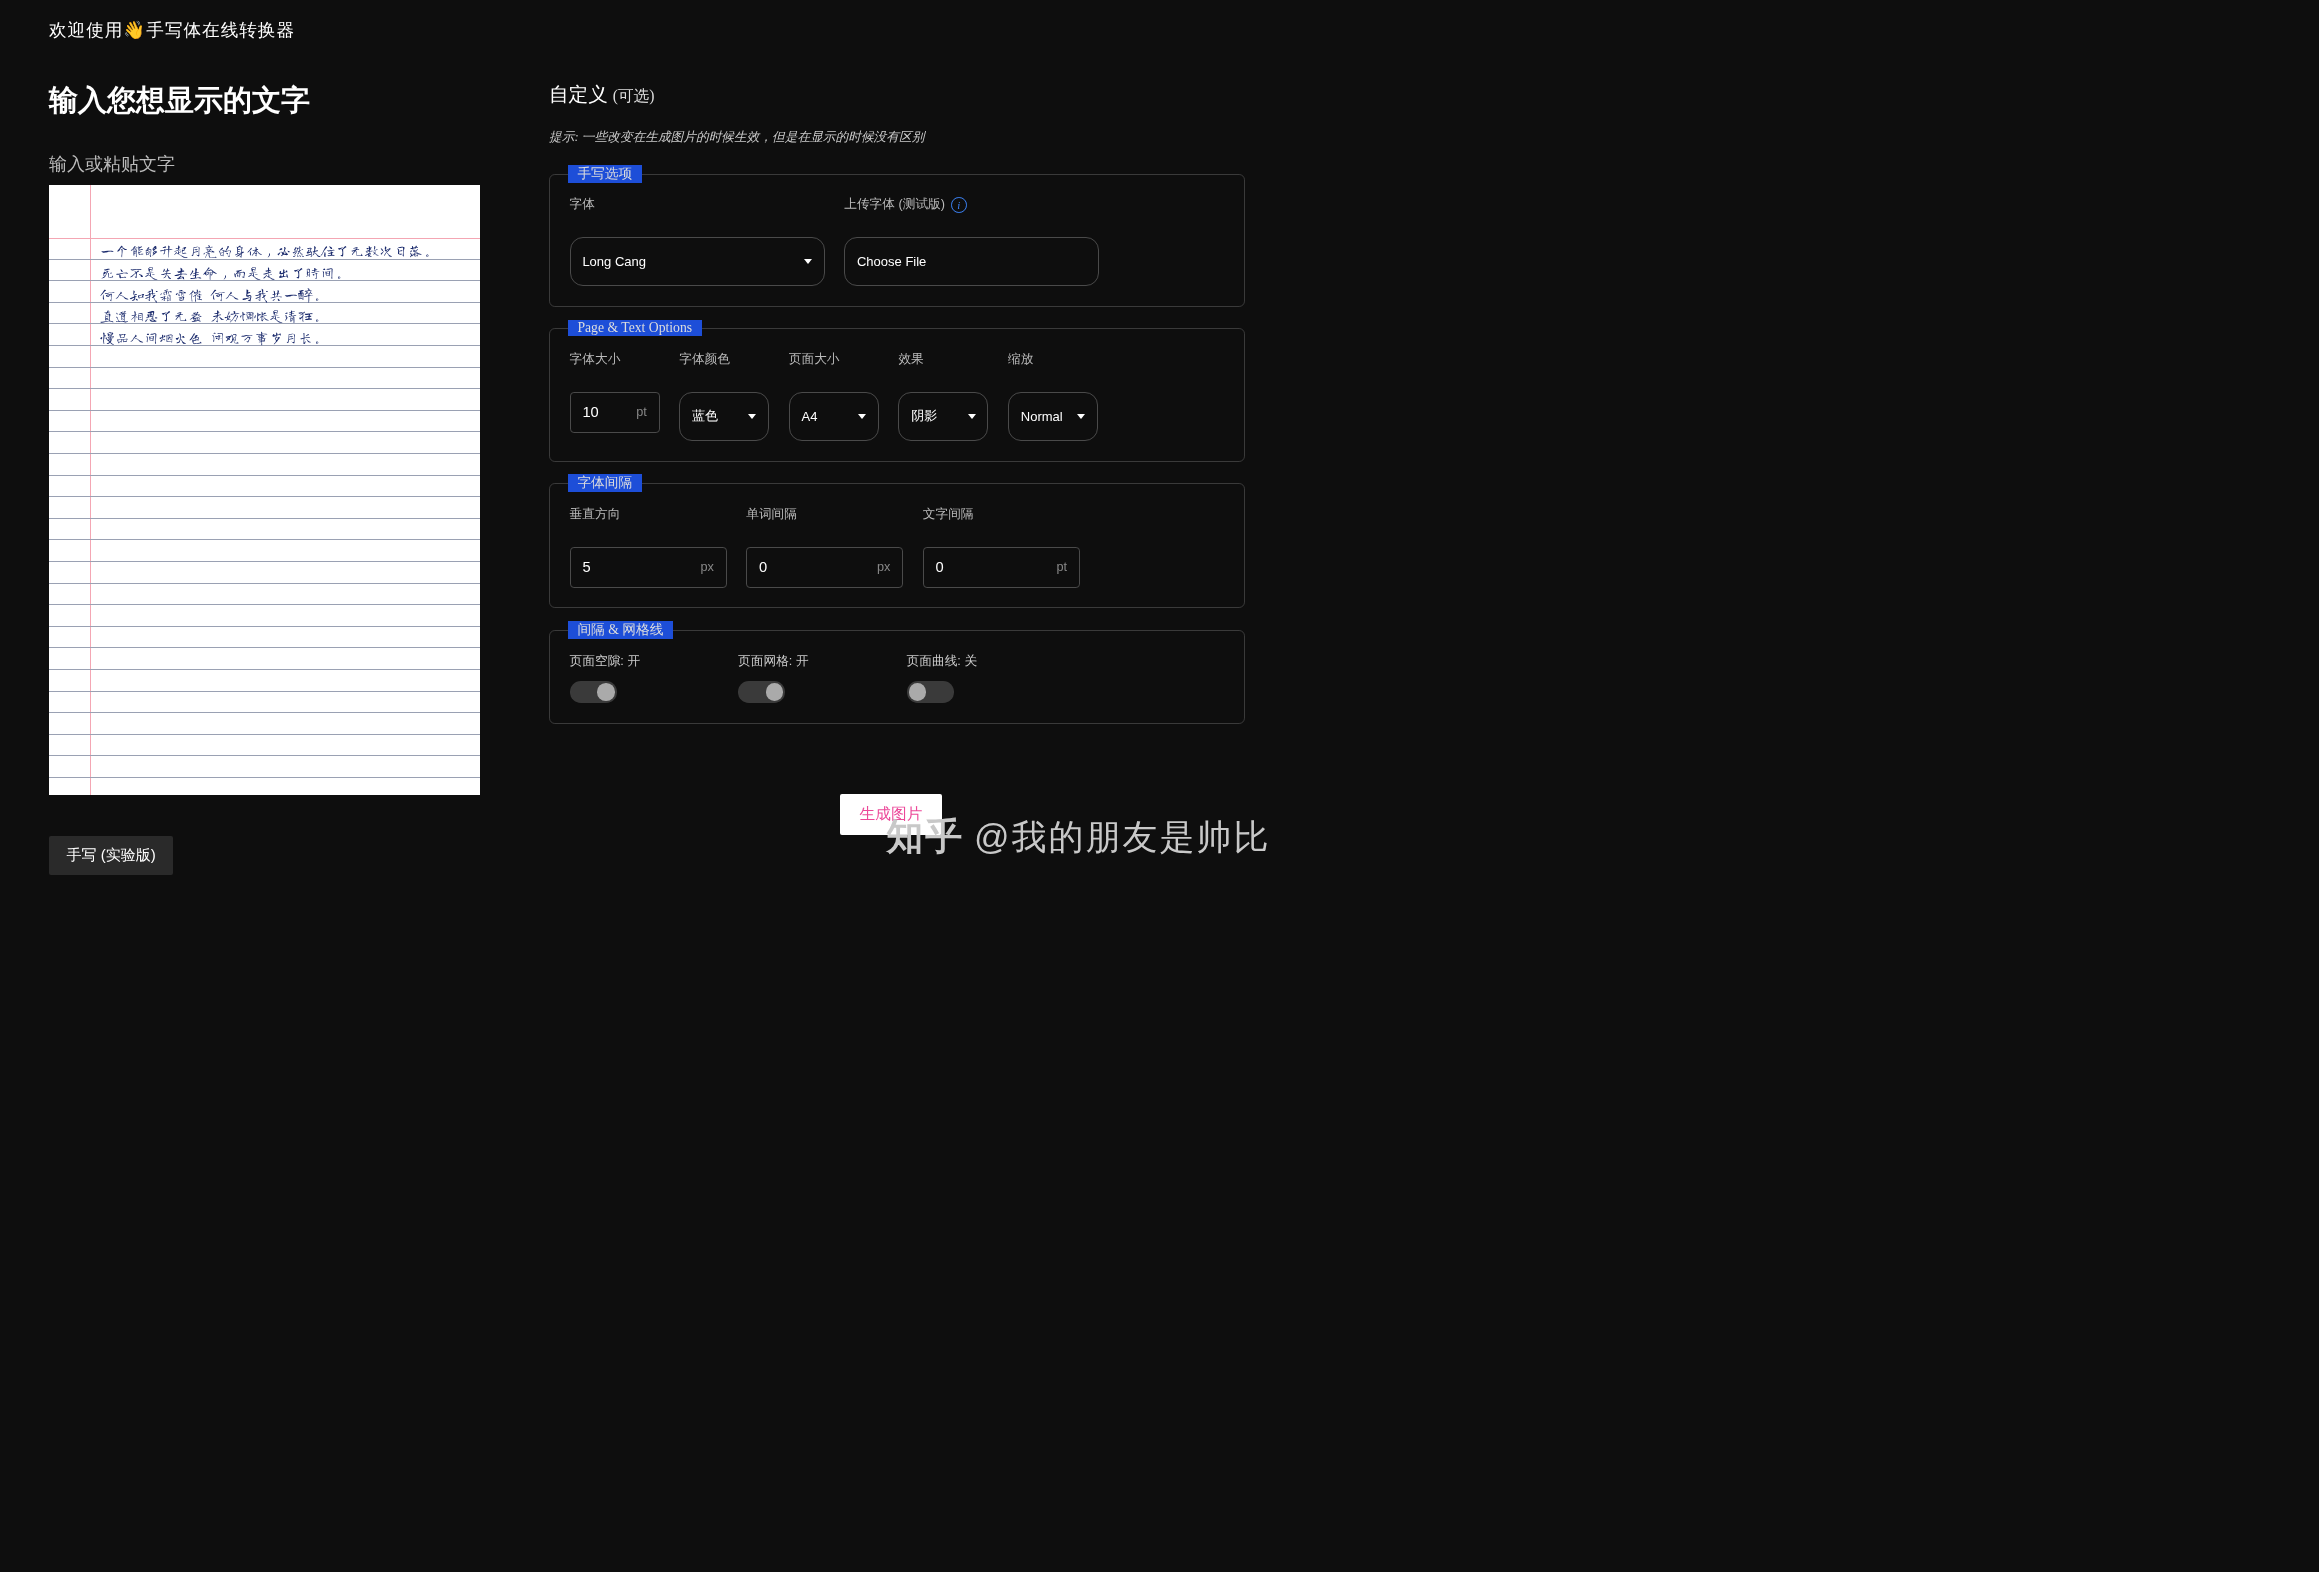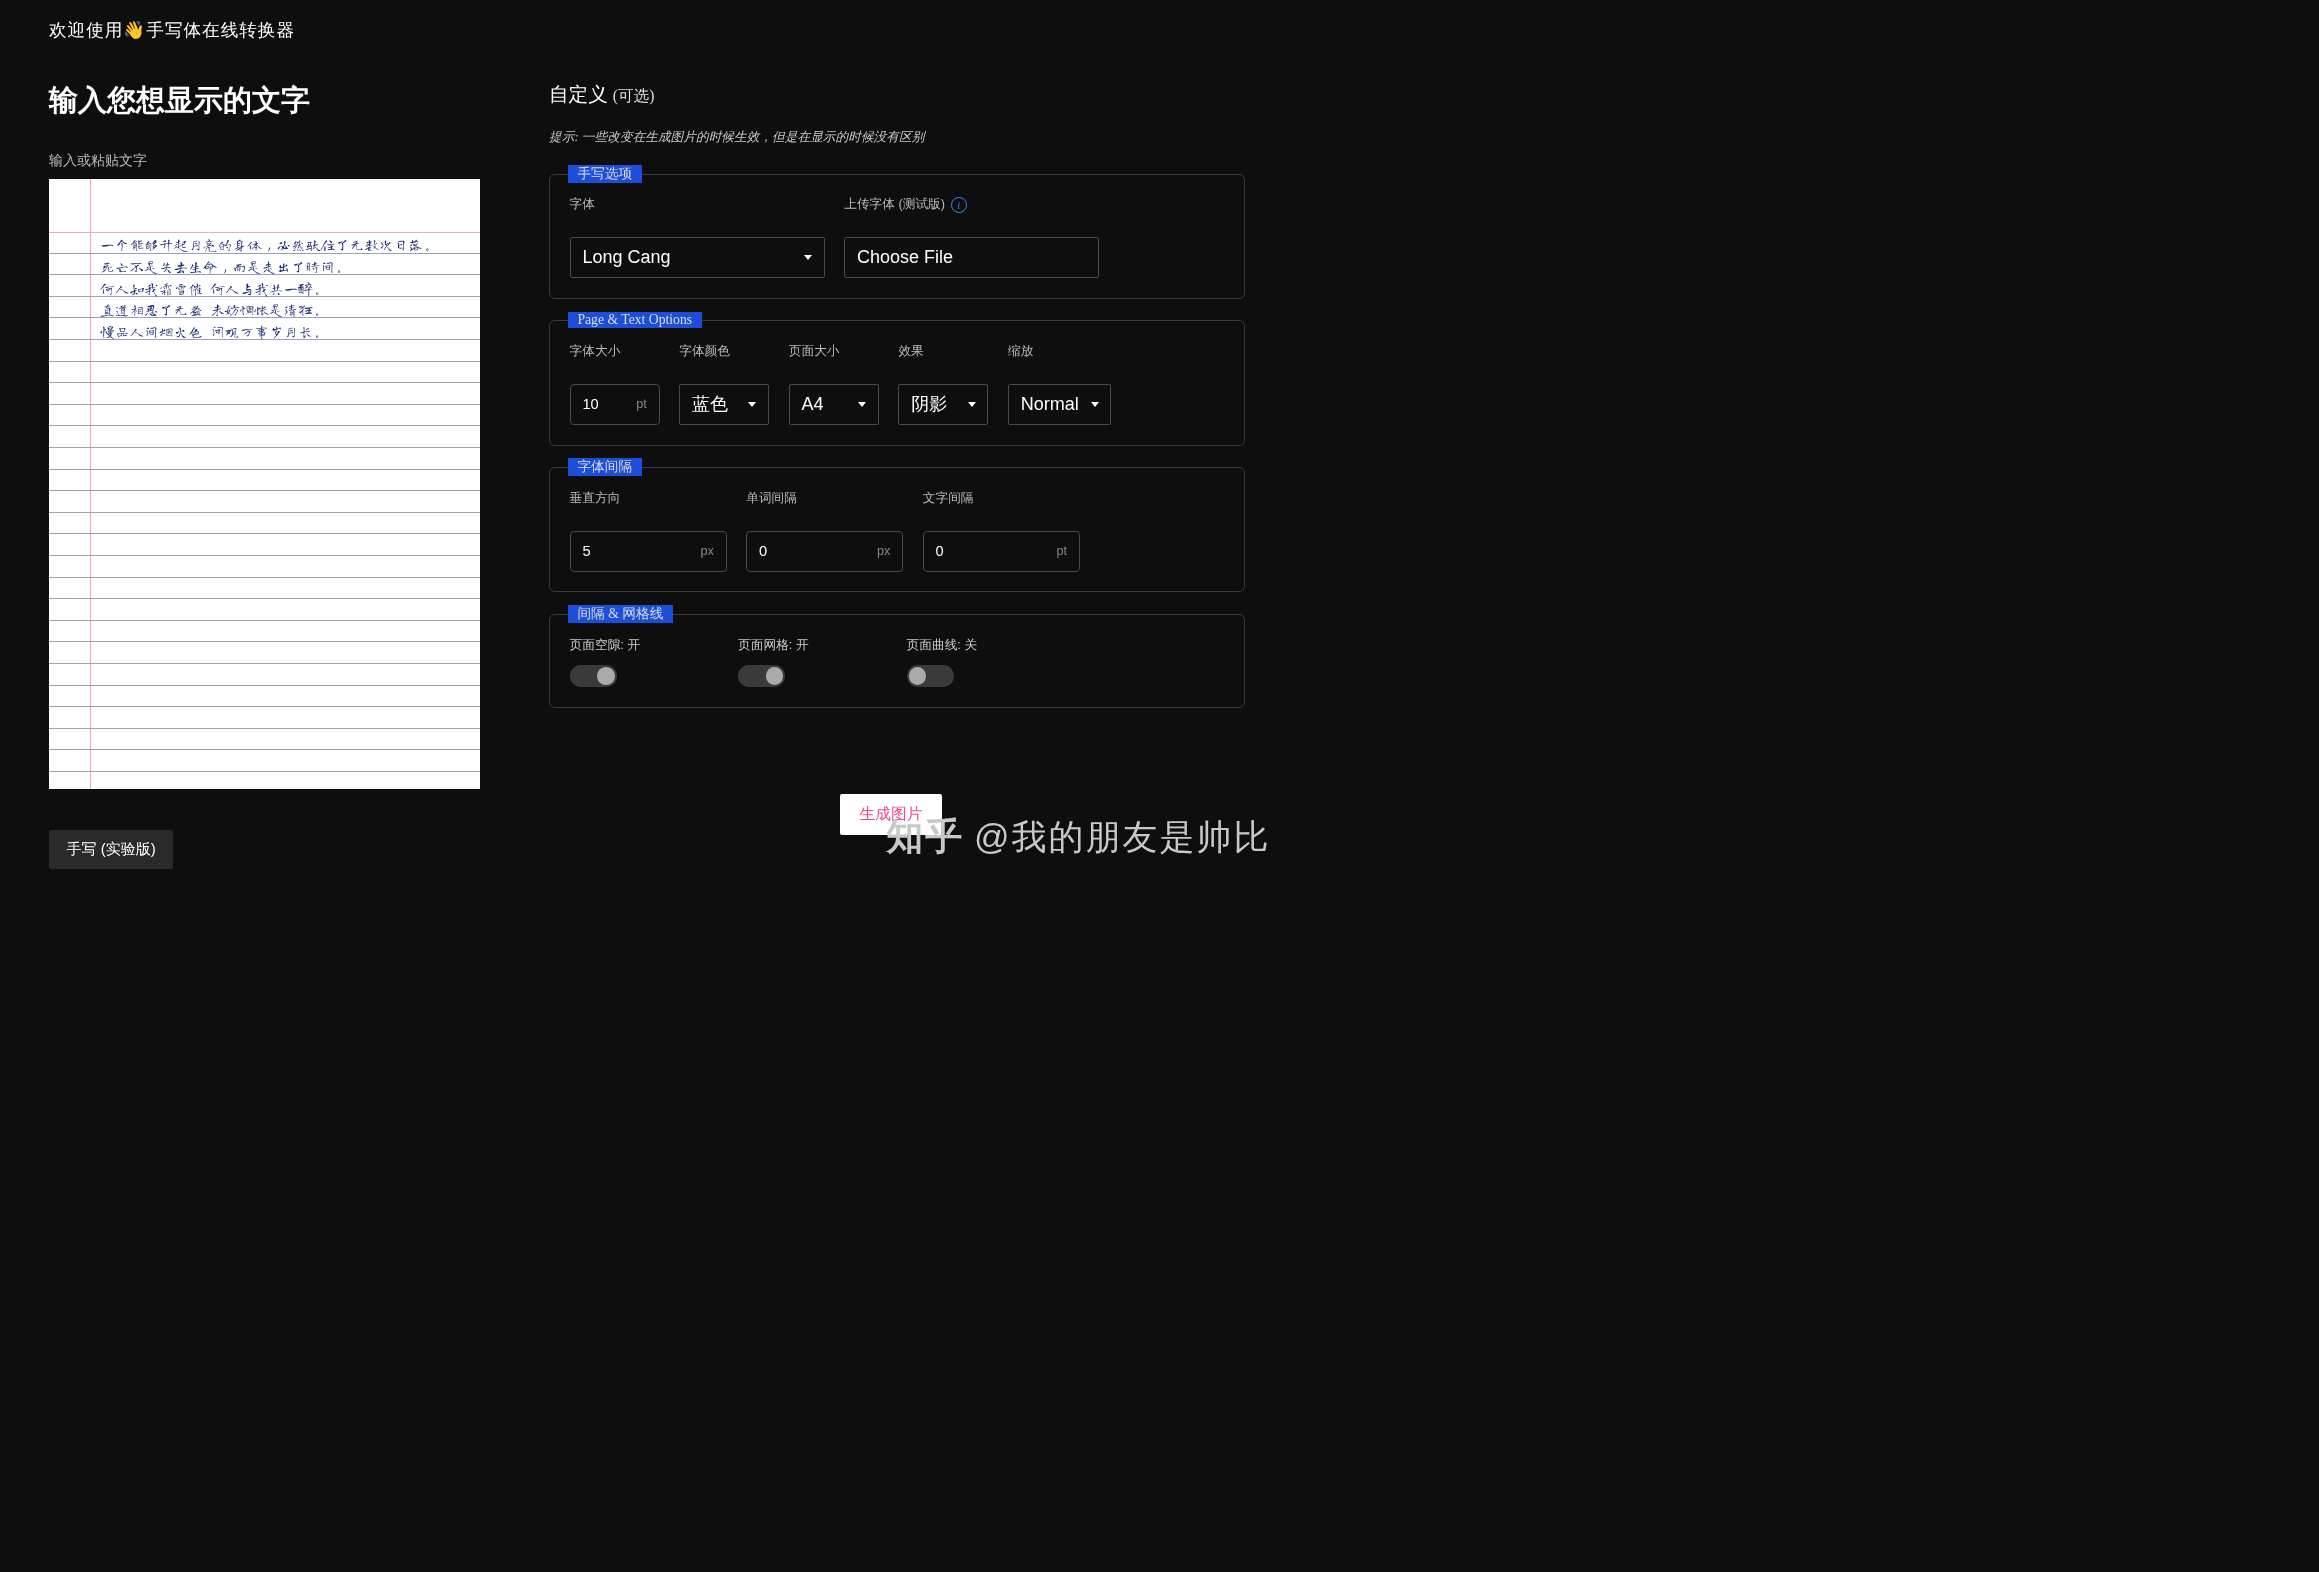--- a/index.html
+++ b/index.html
@@ -26,21 +26,21 @@
 .left-col { width: 451px; flex-shrink: 0; }
 .right-col { flex: 1; }
 .left-title {
   font-size: 29px;
   font-family: "Songti SC", "SimSun", serif;
   font-weight: 600;
   color: #fff;
   margin-bottom: 31px;
 }
 .input-label {
-  font-size: 14px;
+  font-size: 18px;
   color: #bbb;
   margin-bottom: 9.8px;
   display: block;
 }
 .paper {
   width: 431px;
   height: 610px;
   background: #fff;
   position: relative;
   overflow: hidden;
@@ -136,25 +136,25 @@
   font-size: 10.8px;
   display: inline-flex;
   align-items: center;
   justify-content: center;
   font-family: Georgia, serif;
   font-style: italic;
 }
 .select, .text-input, .file-input {
   background: #0e0e0e;
   border: 1px solid #4a4a4a;
-  border-radius: 2px;
-  color: #fff;
-  height: 41px;
+  border-radius: 13px;
+  color: #fff;
+  height: 49px;
   padding: 0 11.8px;
-  font-size: 18px;
+  font-size: 13px;
   display: flex;
   align-items: center;
   justify-content: space-between;
   cursor: pointer;
 }
 .select { min-width: 88px; }
 .select .caret {
   width: 0; height: 0;
   border-left: 4.9px solid transparent;
   border-right: 4.9px solid transparent;

